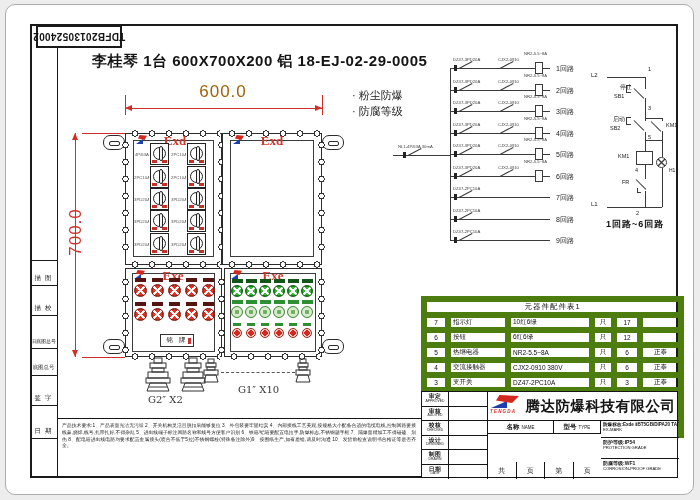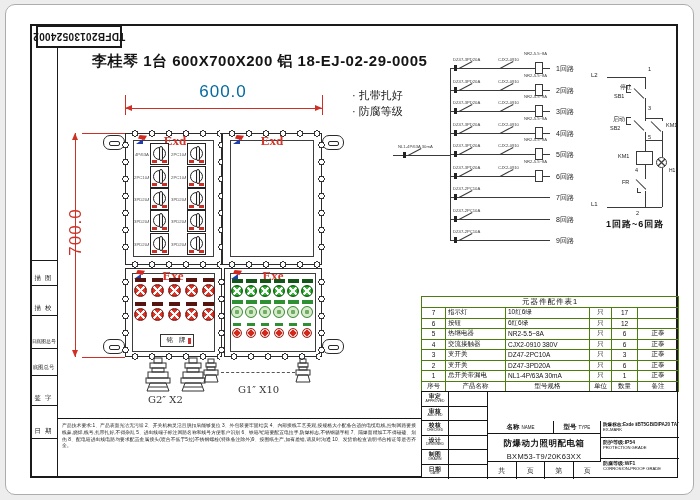--- a/index.html
+++ b/index.html
@@ -12,21 +12,21 @@
   .vl{position:absolute;border-left:1px solid #1a1a1a}
   .hlg{position:absolute;border-top:1px solid #3a3a3a}
   .vlg{position:absolute;border-left:1px solid #3a3a3a}
   .hlr{position:absolute;border-top:1px solid #cf3026}
   .vlr{position:absolute;border-left:1px solid #cf3026}
   .hldash{position:absolute;border-top:1px dashed #555}
   .docbox{position:absolute;left:36px;top:25px;width:86px;height:23px;border:2px solid #1a1a1a;background:#fff;display:flex;align-items:center;justify-content:center}
   .docbox span{transform:rotate(180deg);font-size:10px;font-weight:bold;letter-spacing:.3px}
   .title{position:absolute;left:92px;top:52px;font-size:15px;font-weight:600;letter-spacing:.5px}
   .sidenote{position:absolute;left:352px;font-size:11px;color:#222}
-  .dim6{position:absolute;left:168px;top:82px;width:110px;text-align:center;font-size:17px;color:#0369a1;letter-spacing:1px}
+  .dim6{position:absolute;left:168px;top:82px;width:110px;text-align:center;font-size:17px;color:#a16207;letter-spacing:1px}
   .dim7{position:absolute;left:46px;top:222px;width:60px;text-align:center;font-size:17px;color:#cf3026;letter-spacing:1px;transform:rotate(-90deg)}
   .arr{position:absolute;width:0;height:0}
   
   .comp{position:absolute;border:1.5px solid #2b2b2b;background:#fff}
   .door{position:absolute;border:1px solid #3d3d3d}
   .bh{position:absolute;height:9px;background-image:radial-gradient(circle at 8px 4.5px,#fff 2.2px,#333 2.3px,#333 3.2px,rgba(0,0,0,0) 3.3px);background-size:17px 9px;background-repeat:repeat-x}
   .bv{position:absolute;width:9px;background-image:radial-gradient(circle at 4.5px 8px,#fff 2.2px,#333 2.3px,#333 3.2px,rgba(0,0,0,0) 3.3px);background-size:9px 17px;background-repeat:repeat-y}
   .exlabel{position:absolute;font-family:"Liberation Serif",serif;font-weight:bold;font-size:13px;color:#d2372c;text-align:center}
   .exlogo{position:absolute;width:11px;height:9px}
   .exlogo:before{content:'';position:absolute;left:0;top:4px;width:7px;height:5px;background:#1d3fae;clip-path:polygon(0 100%,100% 0,100% 100%)}
@@ -60,21 +60,21 @@
   .ctl{position:absolute;font-size:6px;color:#222;white-space:nowrap}
   .nn{position:absolute;font-size:5.5px;color:#222}
   .coil{position:absolute;left:258px;top:115px;width:17px;height:14px;border:1px solid #3a3a3a}
   .hlamp{position:absolute;left:278px;top:121px;width:11px;height:11px;border:1.2px solid #3a3a3a;border-radius:50%;background:linear-gradient(45deg,rgba(0,0,0,0) 44%,#3a3a3a 45% 55%,rgba(0,0,0,0) 56%),linear-gradient(135deg,rgba(0,0,0,0) 44%,#3a3a3a 45% 55%,rgba(0,0,0,0) 56%)}
   .brk{position:absolute;width:5px;height:8px;border-left:1px solid #3a3a3a;border-top:1px solid #3a3a3a;border-bottom:1px solid #3a3a3a}
   .cap{position:absolute;left:228px;top:182px;width:74px;font-size:9px;letter-spacing:1px;color:#111;font-weight:bold}
   
   .strip-label{position:absolute;left:30px;width:27px;text-align:center;font-size:6.5px;letter-spacing:1px;color:#222}
   
   .ptable{position:absolute;left:421px;top:296px;width:257px;border-collapse:collapse;table-layout:fixed;font-size:6.5px;color:#111}
-  .ptable td{border:1px solid #4d7c0f;height:10.5px;padding:0 2px;overflow:hidden;white-space:nowrap;text-align:center}
+  .ptable td{border:6px solid #4d7c0f;height:10.5px;padding:0 2px;overflow:hidden;white-space:nowrap;text-align:center}
   .ptable td.l{text-align:left}
   .ptable tr.tt td{height:11px;font-size:7.5px;letter-spacing:1px}
   
   .tblock{position:absolute;left:421px;top:391px;width:257px;height:87px;border:1px solid #151515;background:#fff}
   .srow{position:absolute;left:0;width:66px;height:14.5px;border-bottom:1px solid #151515;border-right:1px solid #151515}
   .scell{position:absolute;left:0;top:0;width:27px;height:100%;border-right:1px solid #151515;text-align:center;line-height:1}
   .scn{display:block;font-size:5.8px;font-weight:bold;margin-top:2px;letter-spacing:.5px}
   .sen{display:block;font-size:3.8px;transform:scale(.9);color:#222}
   .crow{position:absolute;left:66px;top:0;width:191px;height:29px;border-bottom:1px solid #151515}
   .cname{position:absolute;left:36px;right:2px;top:0;height:100%;display:flex;align-items:center;justify-content:center;font-size:14.5px;font-weight:bold;letter-spacing:.5px}
@@ -115,21 +115,21 @@
 <div class="strip-label" style="top:338px;font-size:5px;letter-spacing:0">旧底图总号</div>
 <div class="hl" style="left:30px;top:348px;width:27px"></div>
 <div class="strip-label" style="top:364px;font-size:5.4px;letter-spacing:0">底图总号</div>
 <div class="hl" style="left:30px;top:375px;width:27px"></div>
 <div class="strip-label" style="top:394px">签 字</div>
 <div class="hl" style="left:30px;top:405px;width:27px"></div>
 <div class="strip-label" style="top:427px">日 期</div>
 <div class="hl" style="left:30px;top:438px;width:27px"></div>
 
 <div class="title">李桂琴 1台 600X700X200 铝 18-EJ-02-29-0005</div>
-<div class="sidenote" style="top:88px">· 扎带扎好</div>
+<div class="sidenote" style="top:88px">· 粉尘防爆</div>
 <div class="sidenote" style="top:104px">· 防腐等级</div>
 
 <div class="vlr" style="left:125px;top:95px;height:20px"></div>
 <div class="vlr" style="left:322px;top:95px;height:20px"></div>
 <div class="hlr" style="left:125px;top:108px;width:197px"></div>
 <div class="arr" style="left:125px;top:105px;border-right:7px solid #cf3026;border-top:3px solid rgba(0,0,0,0);border-bottom:3px solid rgba(0,0,0,0)"></div>
 <div class="arr" style="left:315px;top:105px;border-left:7px solid #cf3026;border-top:3px solid rgba(0,0,0,0);border-bottom:3px solid rgba(0,0,0,0)"></div>
 <div class="dim6">600.0</div>
 
 <div class="hlr" style="left:82px;top:133px;width:43px"></div>
@@ -580,34 +580,35 @@
         <span class="sen">DRAWN</span>
       </div>
     </div>
   <div class="srow" style="top:72.5px;height:14px;border-bottom:none">
       <div class="scell">
         <span class="scn">日期</span>
         <span class="sen">DATE</span>
       </div>
     </div>
 
+  <div class="crow">
+    <div class="emblem"></div>
+    <div class="emtext">TENGDA</div>
+    <div class="cname">腾达防爆科技有限公司</div>
+  </div>
 
   <div class="hcell" style="left:66px;width:66px">
       <span>名称</span>
       <small>NAME</small>
     </div>
   <div class="hcell" style="left:132px;width:47px">
       <span>型号</span>
       <small>TYPE</small>
     </div>
 
-  <div class="pcell">
-    <div class="pname">防爆动力照明配电箱</div>
-    <div class="pmodel">BXM53-T9/20K63XX</div>
-  </div>
 
   <div class="pgrow">
     <span>共</span>
     <span>页</span>
     <span>第</span>
     <span>页</span>
   </div>
 
   <div class="icol">
     <div class="icell" style="top:0;height:17px">

